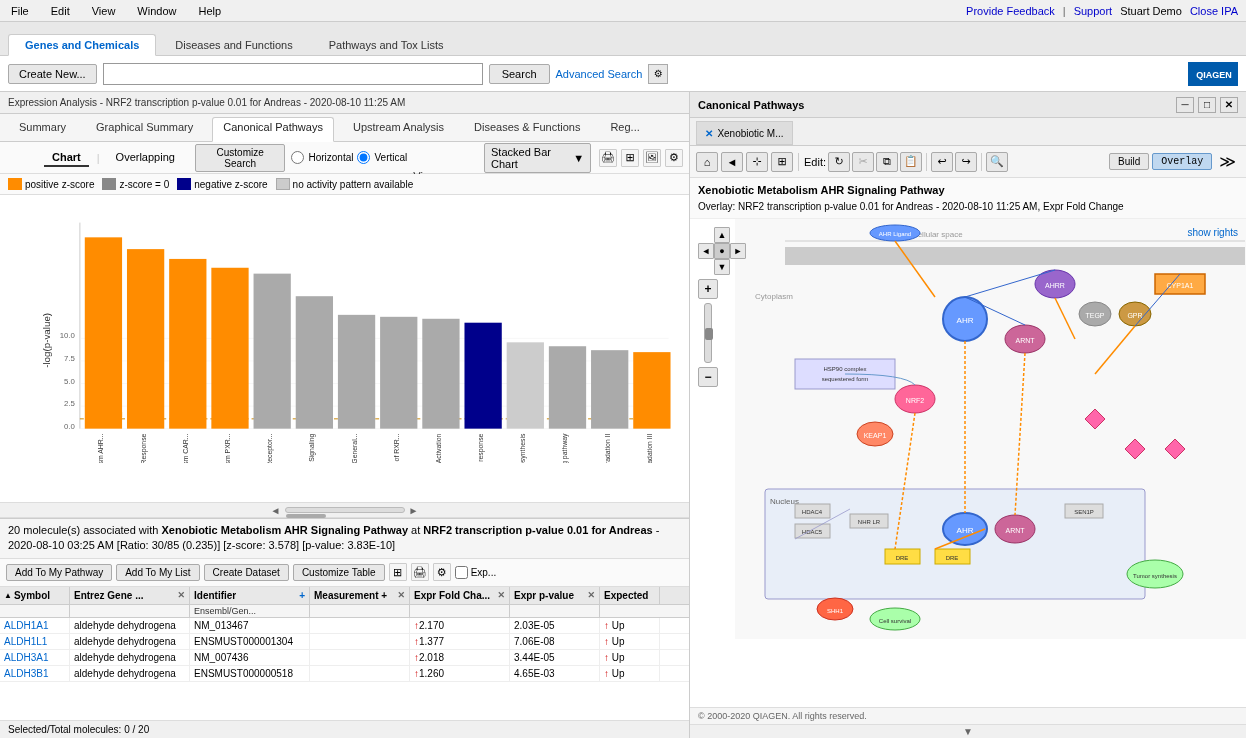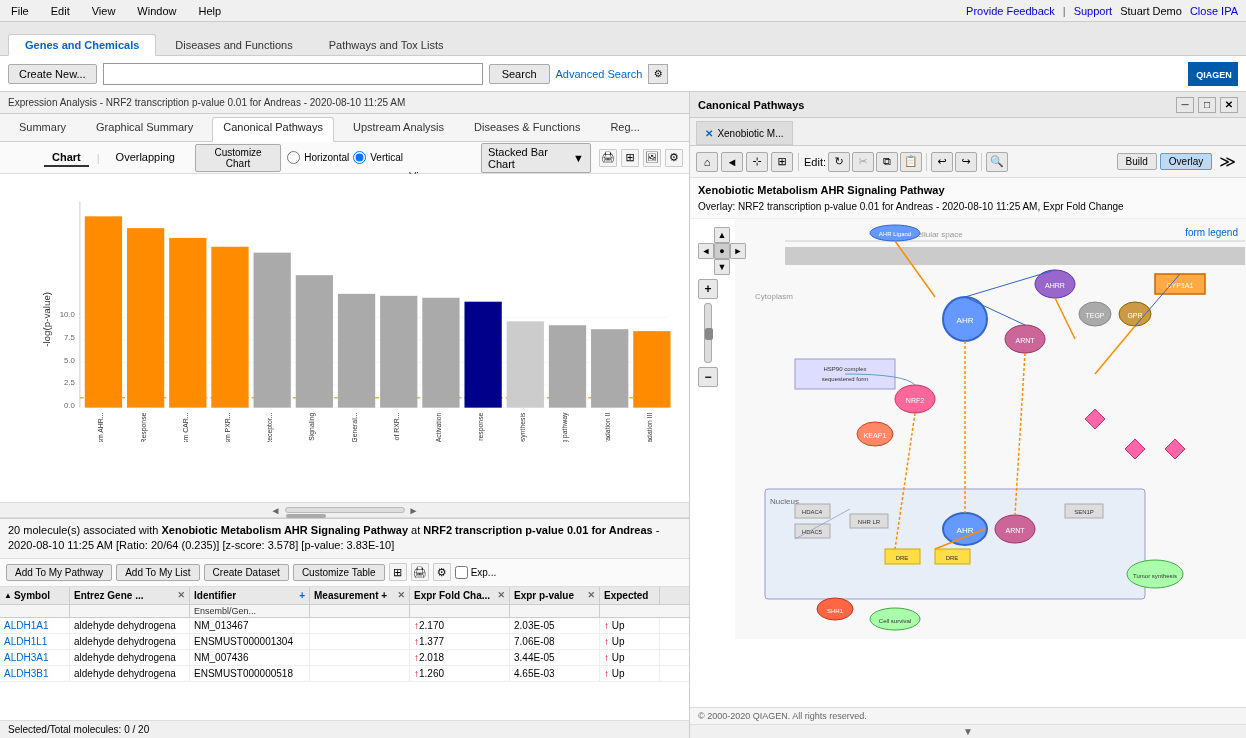--- a/index.html
+++ b/index.html
@@ -78,21 +78,21 @@
     
     .right-panel { flex: 1; display: flex; flex-direction: column; background: white; position: relative; }
     .right-panel-title { background: #e8e8e8; border-bottom: 1px solid #ccc; padding: 4px 8px; font-size: 11px; font-weight: bold; display: flex; align-items: center; justify-content: space-between; height: 26px; }
     .right-panel-controls { display: flex; gap: 4px; }
     .right-panel-btn { width: 18px; height: 16px; border: 1px solid #aaa; background: #e8e8e8; display: flex; align-items: center; justify-content: center; font-size: 10px; cursor: pointer; }
 
     .pathway-tab { background: #ddd; border: 1px solid #ccc; padding: 3px 8px; font-size: 10px; display: flex; align-items: center; gap: 4px; height: 24px; }
     
     .pathway-toolbar { display: flex; align-items: center; padding: 4px 6px; gap: 3px; border-bottom: 1px solid #ddd; background: #f5f5f5; height: 32px; flex-wrap: wrap; }
     .pathway-btn { background: #e8e8e8; border: 1px solid #aaa; padding: 2px 8px; font-size: 10px; cursor: pointer; border-radius: 2px; }
-    .pathway-btn.active { background: #c0d8f0; border-color: #6699cc; }
+    .pathway-btn.active { background: #c0d8f0; border-color: #6699cc; font-family: Liberation Mono, monospace; }
     .pathway-icon-btn { width: 22px; height: 20px; border: 1px solid #aaa; background: #e8e8e8; display: flex; align-items: center; justify-content: center; cursor: pointer; font-size: 11px; border-radius: 2px; }
     .edit-section { display: flex; align-items: center; gap: 2px; font-size: 11px; }
 
     .pathway-header { padding: 4px 8px; font-size: 10px; line-height: 1.5; background: #fafafa; border-bottom: 1px solid #eee; }
     .pathway-header .title { font-weight: bold; font-size: 11px; }
 
     .pathway-canvas { flex: 1; overflow: hidden; position: relative; background: white; cursor: default; }
     .show-legend { color: #0066cc; font-size: 10px; cursor: pointer; position: absolute; top: 8px; right: 8px; }
     
     .zoom-controls { position: absolute; left: 8px; top: 60px; display: flex; flex-direction: column; gap: 2px; z-index: 10; }
@@ -171,40 +171,58 @@
       <div class="inner-tab">Upstream Analysis</div>
       <div class="inner-tab">Diseases &amp; Functions</div>
       <div class="inner-tab">Reg...</div>
     </div>
 
     <div class="chart-controls">
       <span class="chart-tab active">Chart</span>
       <span style="color:#ccc;padding:0 2px;">|</span>
       <span class="chart-tab">Overlapping</span>
       <span style="flex:1;"></span>
-      <button class="customize-chart-btn">Customize Chart</button>
+      <button class="customize-chart-btn">Customize Search</button>
       <div class="radio-group">
         <input type="radio" name="orient" id="horiz" style="">
         <label for="horiz" style="font-size:10px;cursor:pointer;">Horizontal</label>
         <input type="radio" name="orient" id="vert" checked="" style="">
         <label for="vert" style="font-size:10px;cursor:pointer;">Vertical</label>
       </div>
       <span class="view-as-label">View as:</span>
       <div class="chart-type-select">
         <span>Stacked Bar Chart</span>
         <span>▼</span>
       </div>
       <div class="toolbar-icons">
         <div class="toolbar-icon">🖨</div>
         <div class="toolbar-icon">⊞</div>
         <div class="toolbar-icon">🖼</div>
         <div class="toolbar-icon">⚙</div>
       </div>
     </div>
 
+    <div class="legend-bar">
+      <div class="legend-item">
+        <span class="legend-color" style="background:#FF8C00;"></span>
+        <span>positive z-score</span>
+      </div>
+      <div class="legend-item">
+        <span class="legend-color" style="background:#888888;"></span>
+        <span>z-score = 0</span>
+      </div>
+      <div class="legend-item">
+        <span class="legend-color" style="background:#00008B;"></span>
+        <span>negative z-score</span>
+      </div>
+      <div class="legend-item">
+        <span class="legend-color" style="background:#CCCCCC;border:1px solid #aaa;"></span>
+        <span>no activity pattern available</span>
+      </div>
+    </div>
 
     <div class="chart-area">
       <svg class="chart-svg" viewBox="0 0 650 265">
 
         <text x="10" y="140" transform="rotate(-90,10,140)" text-anchor="middle" font-size="10" fill="#333">-log(p-value)</text>
 
         <line x1="40" y1="20" x2="40" y2="230" stroke="#ccc" stroke-width="1"></line>
 
         <text x="35" y="230" text-anchor="end" font-size="8" fill="#666">0.0</text>
         <line x1="40" y1="230" x2="640" y2="230" stroke="#eee" stroke-width="0.5"></line>
@@ -269,22 +287,22 @@
       <span class="scroll-arrow">◄</span>
       <span style="width:120px;height:6px;background:#ddd;border:1px solid #bbb;display:inline-block;border-radius:3px;">
         <span style="width:40px;height:100%;background:#aaa;display:inline-block;border-radius:3px;"></span>
       </span>
       <span class="scroll-arrow">►</span>
     </div>
 
     <div class="bottom-section">
       <div class="result-info">
         <span>20</span> molecule(s) associated with <strong>Xenobiotic Metabolism AHR Signaling Pathway</strong> at <strong>NRF2 transcription p-value 0.01 for Andreas</strong> -
-        2020-08-10 <span>11:25 AM</span>
-        [Ratio: <span>20/64 (0.235)</span>] [z-score: <span>3.578</span>] [p-value: <span>3.83E-10</span>]
+        2020-08-10 <span>03:25 AM</span>
+        [Ratio: <span>30/85 (0.235)</span>] [z-score: <span>3.578</span>] [p-value: <span>3.83E-10</span>]
       </div>
       <div class="bottom-toolbar">
         <button class="bottom-btn">Add To My Pathway</button>
         <button class="bottom-btn">Add To My List</button>
         <button class="bottom-btn">Create Dataset</button>
         <button class="bottom-btn">Customize Table</button>
         <div class="toolbar-icon">⊞</div>
         <div class="toolbar-icon">🖨</div>
         <div class="toolbar-icon">⚙</div>
         <label style="font-size:10px;display:flex;align-items:center;gap:3px;">
@@ -544,21 +562,21 @@
         <polygon points="430,230 440,220 450,230 440,240" fill="#ff66aa" stroke="#cc3366" stroke-width="1"></polygon>
         <polygon points="350,200 360,190 370,200 360,210" fill="#ff66aa" stroke="#cc3366" stroke-width="1"></polygon>
 
         <line x1="320" y1="79" x2="340" y2="120" stroke="#FF8C00" stroke-width="1.5"></line>
         <line x1="400" y1="107" x2="360" y2="155" stroke="#FF8C00" stroke-width="1.5"></line>
 
         <path d="M 110 155 Q 170 155 180 166" stroke="#6699cc" stroke-width="1" fill="none"></path>
         <line x1="60" y1="320" x2="115" y2="290" stroke="#9999cc" stroke-width="0.8"></line>
       </svg>
 
-      <span class="show-legend">form legend</span>
+      <span class="show-legend">show rights</span>
     </div>
 
     <div class="copyright">© 2000-2020 QIAGEN. All rights reserved.</div>
 
     <div class="scroll-bottom">
       <span style="font-size:10px;color:#666;">▼</span>
     </div>
   </div>
 </div>
 

